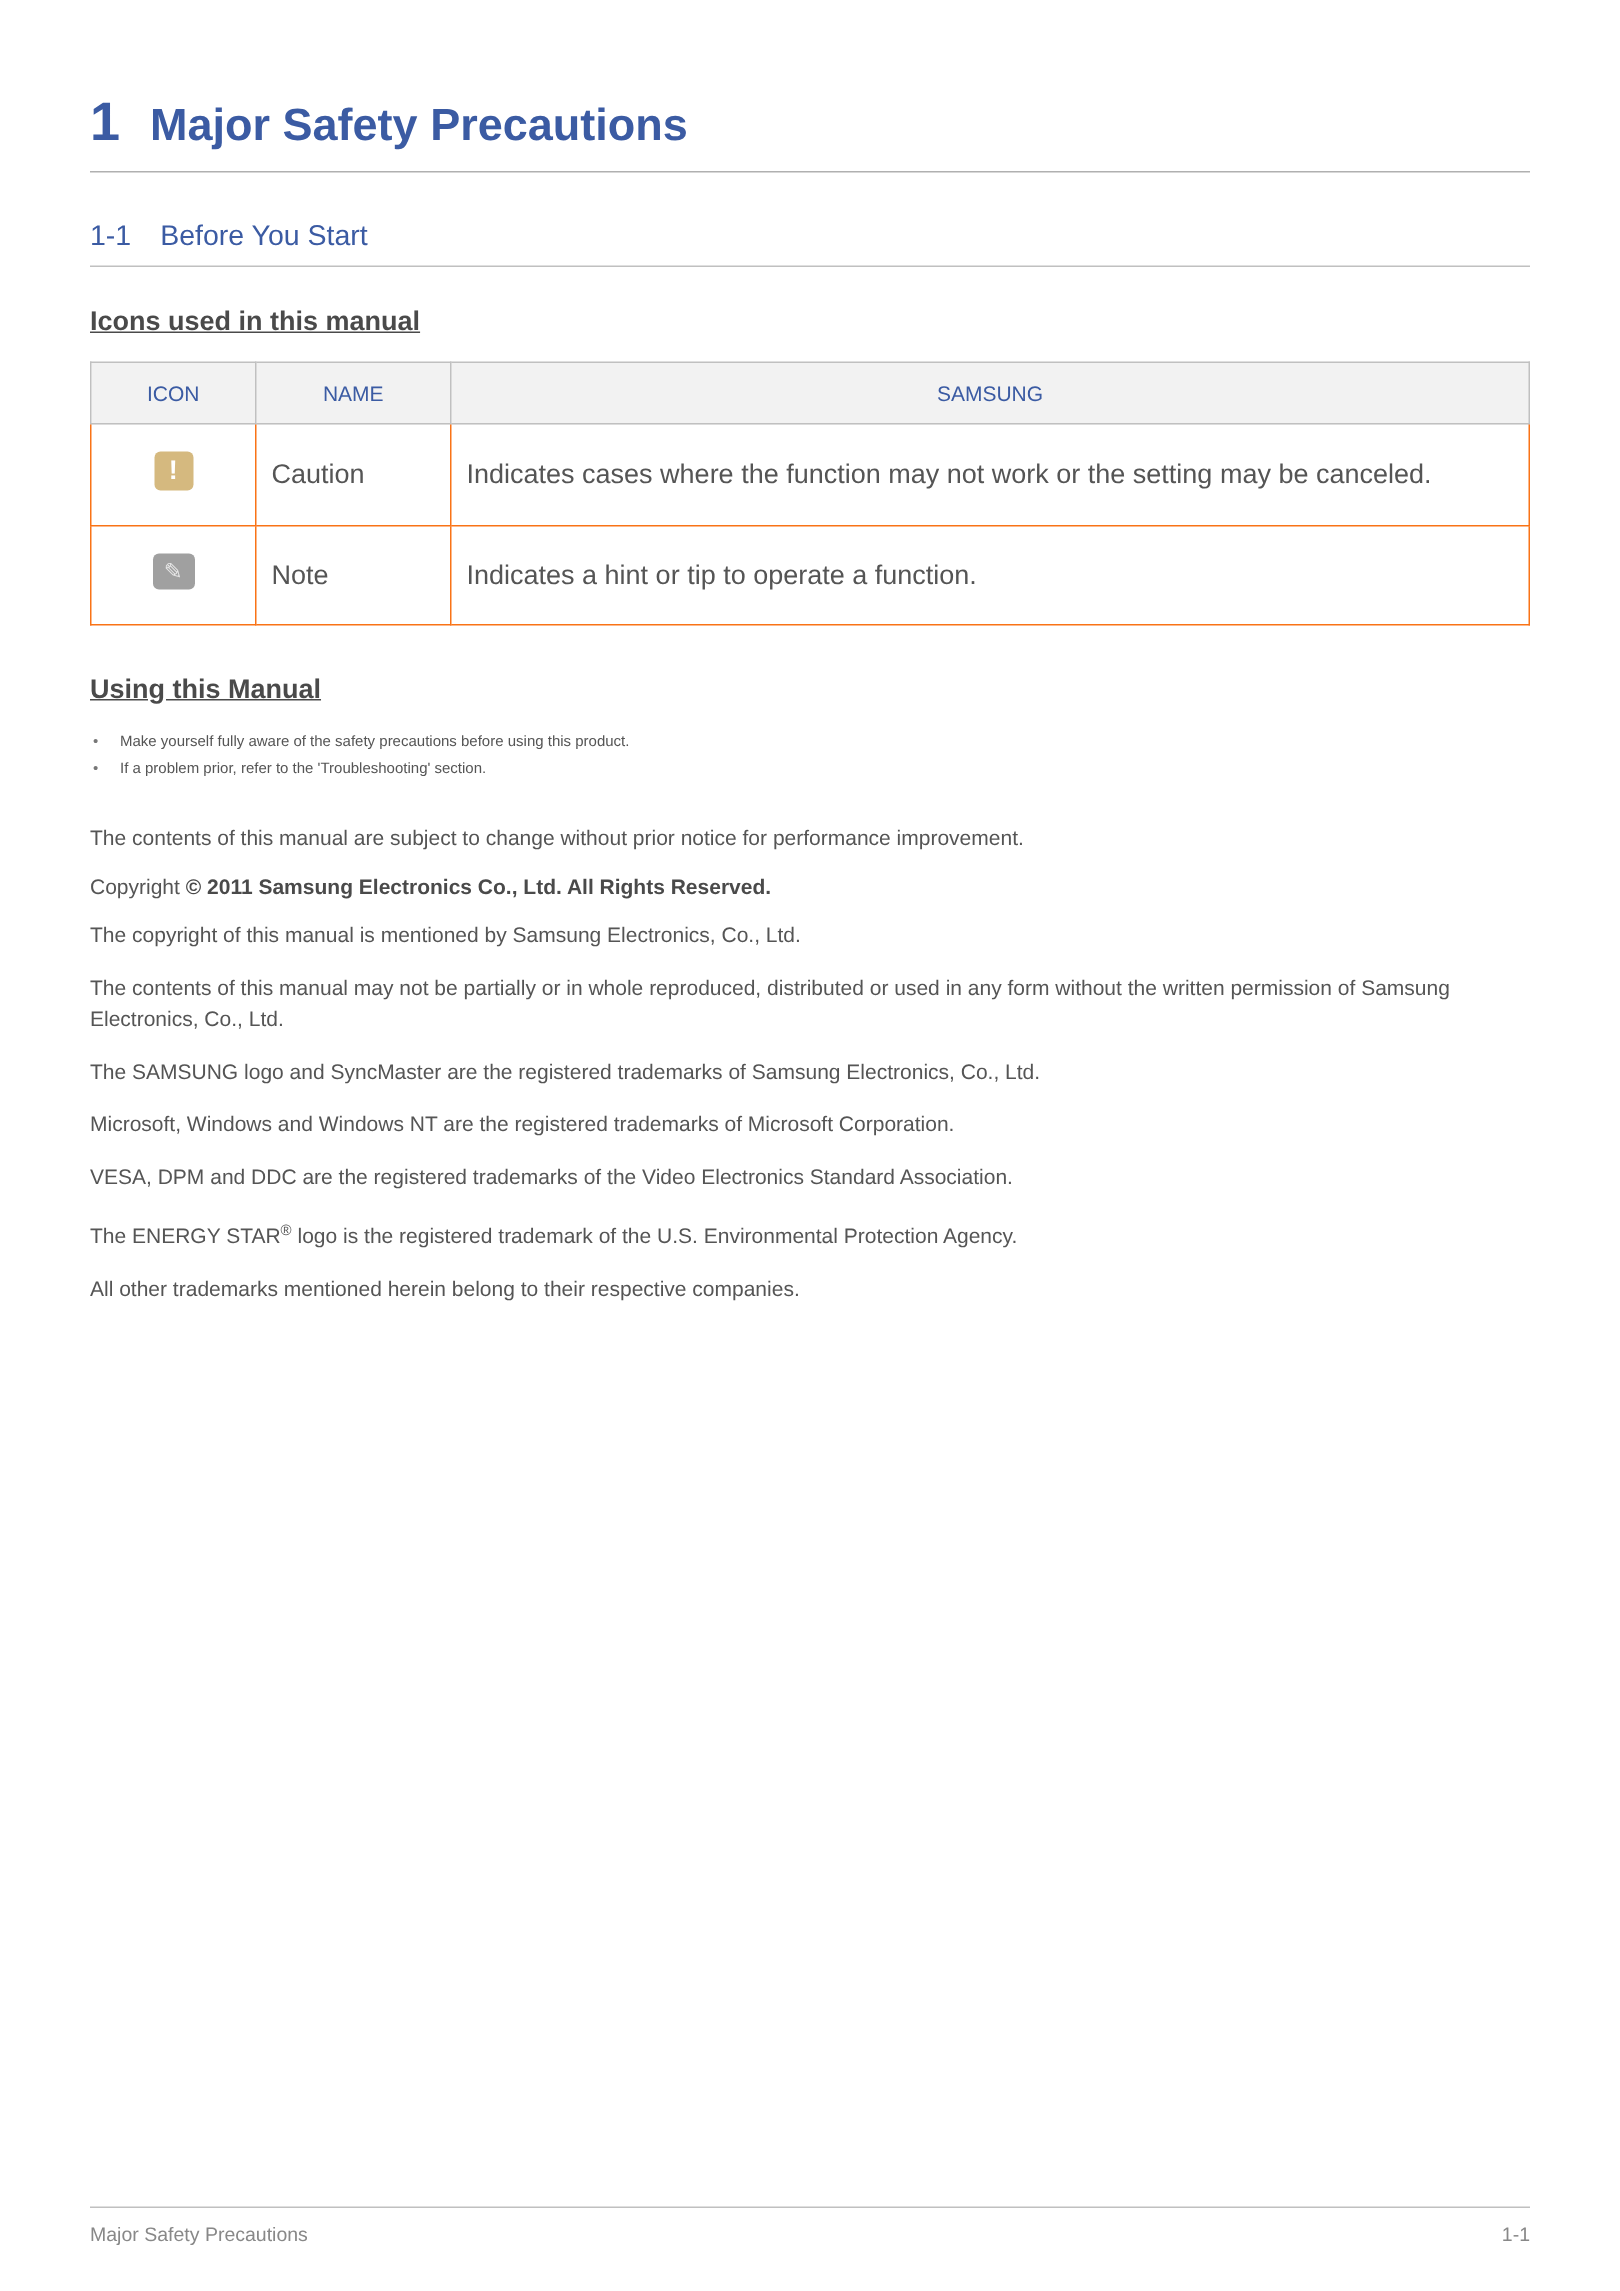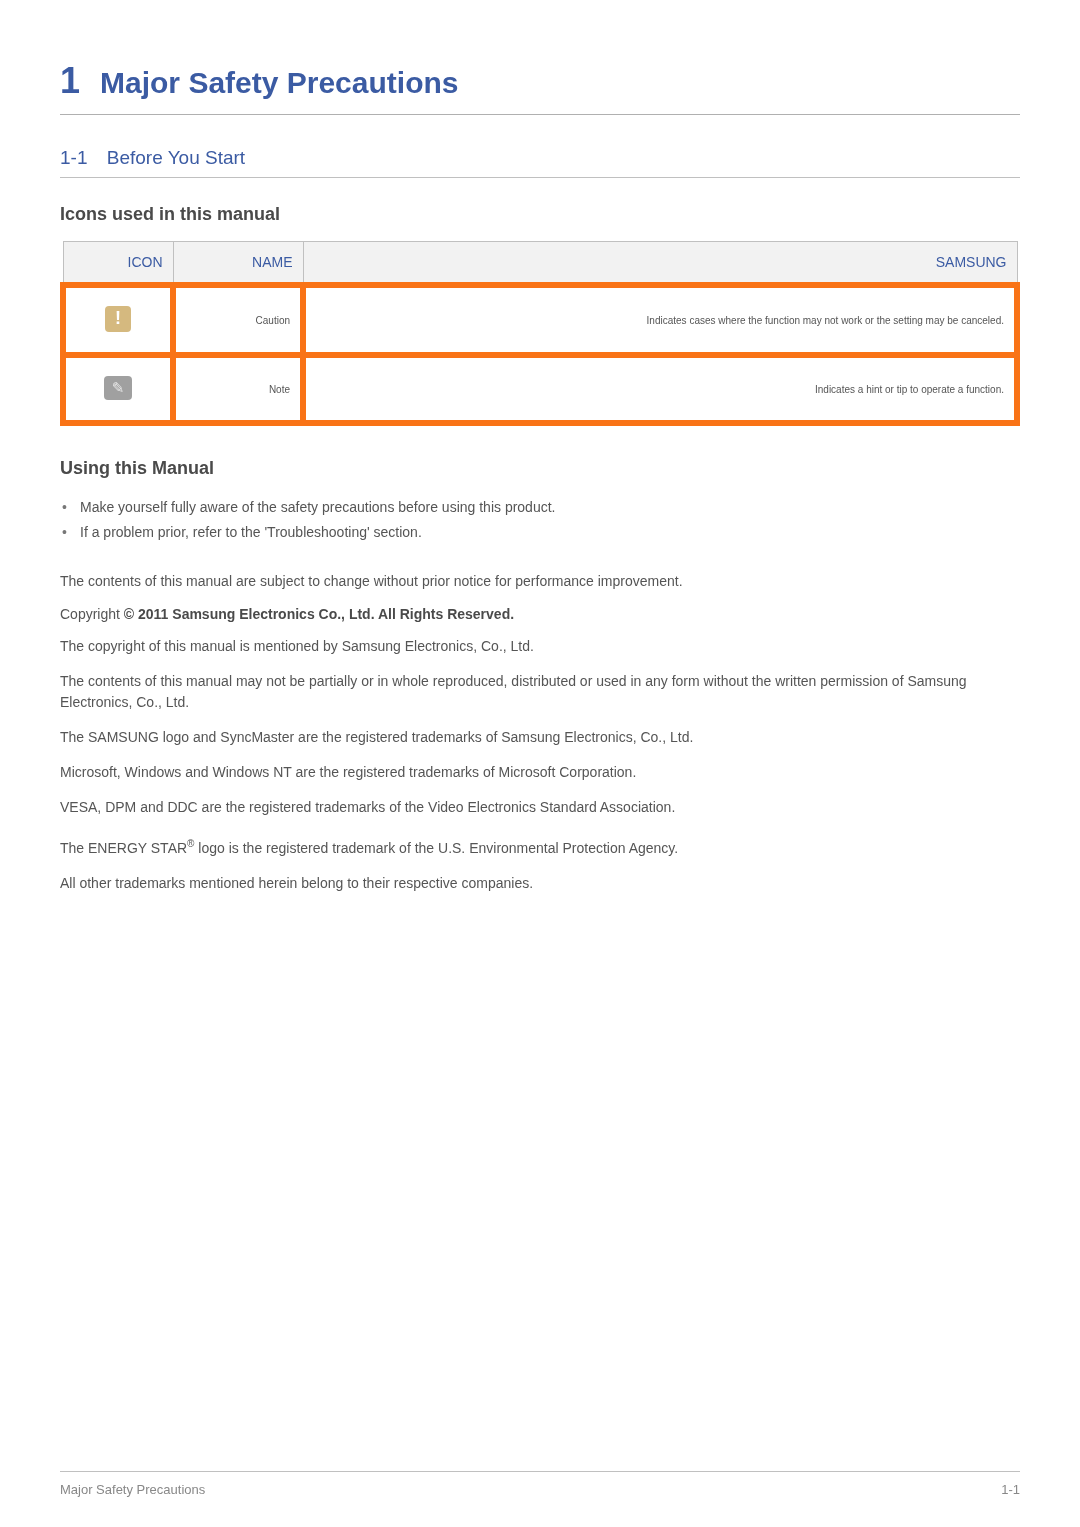--- a/index.html
+++ b/index.html
@@ -43,42 +43,42 @@
       margin-bottom: 26px;
     }
     .section-number {
       margin-right: 14px;
     }
     .subsection-title {
       color: #4a4a4a;
       font-size: 18px;
       font-weight: bold;
       margin-bottom: 16px;
+      text-decoration: underline;
     }
     table {
       width: 100%;
       border-collapse: collapse;
       margin-bottom: 32px;
-      text-align: right;
     }
     th {
       background: #f2f2f2;
       border: 1px solid #c0c0c0;
       padding: 12px 10px;
       color: #3b5ba3;
       font-weight: normal;
       font-size: 14px;
     }
     th.icon-col { width: 110px; }
     th.name-col { width: 130px; }
     td {
-      border: 6px solid #f97316;
+      border: 1px solid #f97316;
       padding: 18px 10px;
       color: #555;
-      font-size: 10px;
+      font-size: 18px;
     }
     td.icon-cell {
       text-align: center;
     }
     .icon-caution {
       display: inline-block;
       width: 26px;
       height: 26px;
       background: #d5b97f;
       border-radius: 4px;
@@ -111,21 +111,21 @@
       color: #e8e8e8;
       font-size: 15px;
     }
     .bullet-list {
       list-style: none;
       margin-bottom: 26px;
     }
     .bullet-list li {
       padding-left: 20px;
       position: relative;
-      font-size: 14px;
+      font-size: 10px;
       color: #555;
       line-height: 1.8;
     }
     .bullet-list li::before {
       content: "•";
       position: absolute;
       left: 2px;
       color: #777;
     }
     .body-text {

